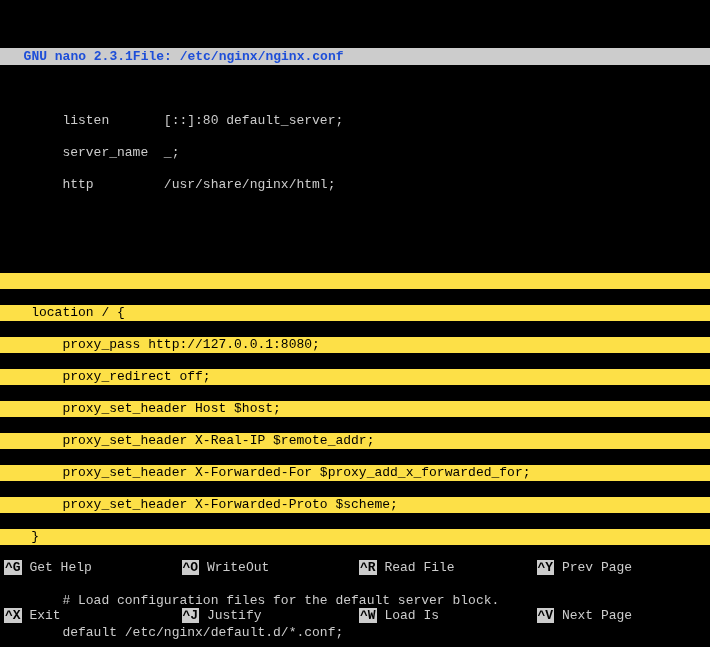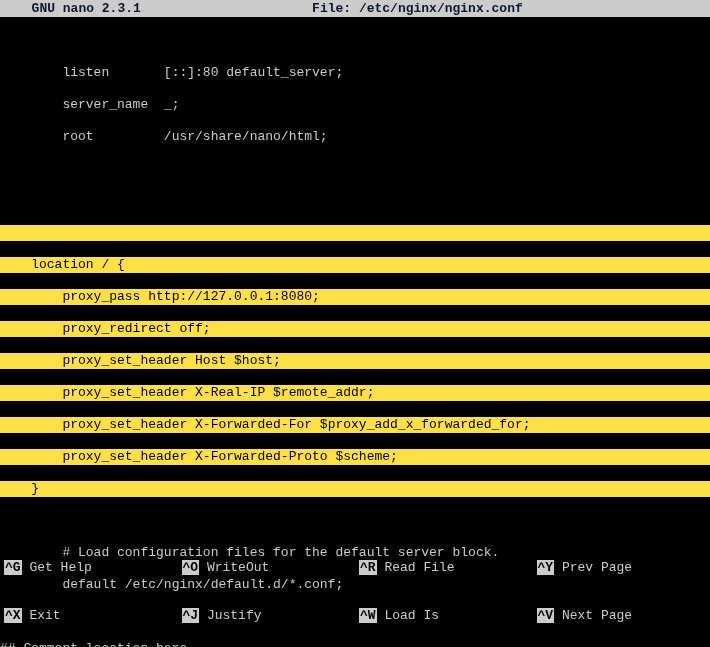--- a/index.html
+++ b/index.html
@@ -8,28 +8,29 @@
     font-family: "Courier New", monospace;
     font-size: 13px;
     color: #ccc;
     width: 710px;
     height: 647px;
     overflow: hidden;
     position: relative;
   }
   .titlebar {
     background: #ccc;
-    color: #0f172a;
-    padding: 1px 16px;
+    color: #1d4ed8;
+    padding: 1px 8px;
     display: flex;
     font-weight: bold;
     white-space: pre;
+    margin-top: 48px;
   }
   .titlebar .left { flex: 0 0 auto; }
-  .titlebar .center { flex: 1 1 auto; text-align: center; }
+  .titlebar .center { flex: 1 1 auto; }
   .content {
     white-space: pre;
     line-height: 16px;
     padding: 0;
   }
   .line { white-space: pre; }
   .hl { background: #fde047; color: #000; }
   .footer {
     position: absolute;
     bottom: 7px;
@@ -47,21 +48,21 @@
 
 <div class="titlebar">
   <span class="left">  GNU nano 2.3.1</span>
   <span class="center"><span>File:</span> <span>/etc/nginx/nginx.conf</span></span>
 </div>
 
 <div class="content">
 <div class="line"> </div>
 <div class="line">        listen       [::]:80 default_server;</div>
 <div class="line">        server_name  _;</div>
-<div class="line">        root         /usr/share/nano/html;</div>
+<div class="line">        http         /usr/share/nginx/html;</div>
 <div class="line"> </div>
 <div class="line"> </div>
 <div class="line hl">                                                                                    </div>
 <div class="line hl">    location / {                                                                    </div>
 <div class="line hl">        proxy_pass http://127.0.0.1:8080;                                           </div>
 <div class="line hl">        proxy_redirect off;                                                         </div>
 <div class="line hl">        proxy_set_header Host $host;                                                </div>
 <div class="line hl">        proxy_set_header X-Real-IP $remote_addr;                                    </div>
 <div class="line hl">        proxy_set_header X-Forwarded-For $proxy_add_x_forwarded_for;                </div>
 <div class="line hl">        proxy_set_header X-Forwarded-Proto $scheme;                                 </div>

